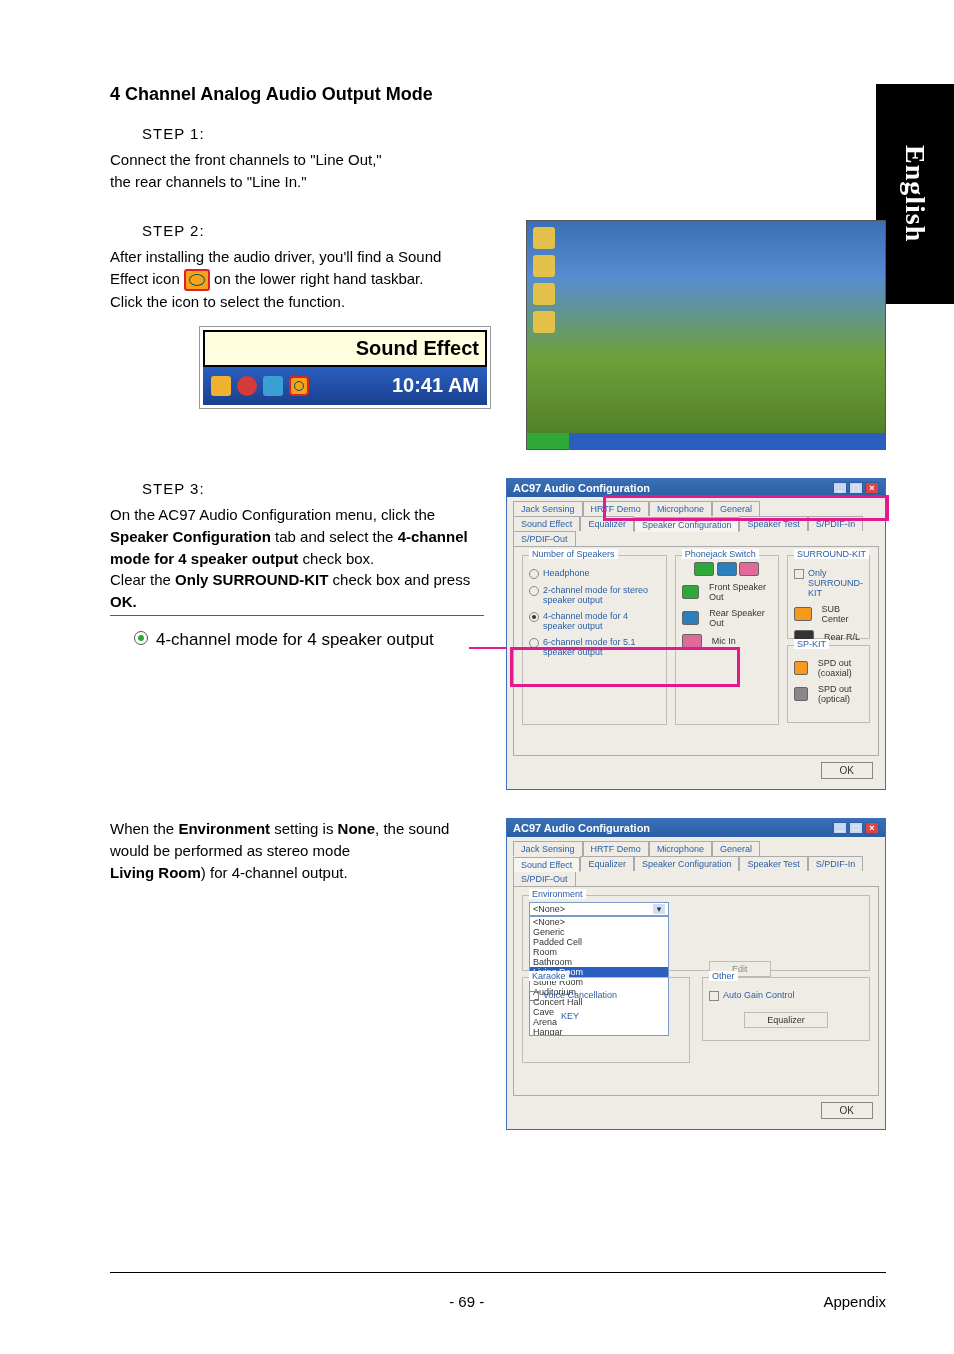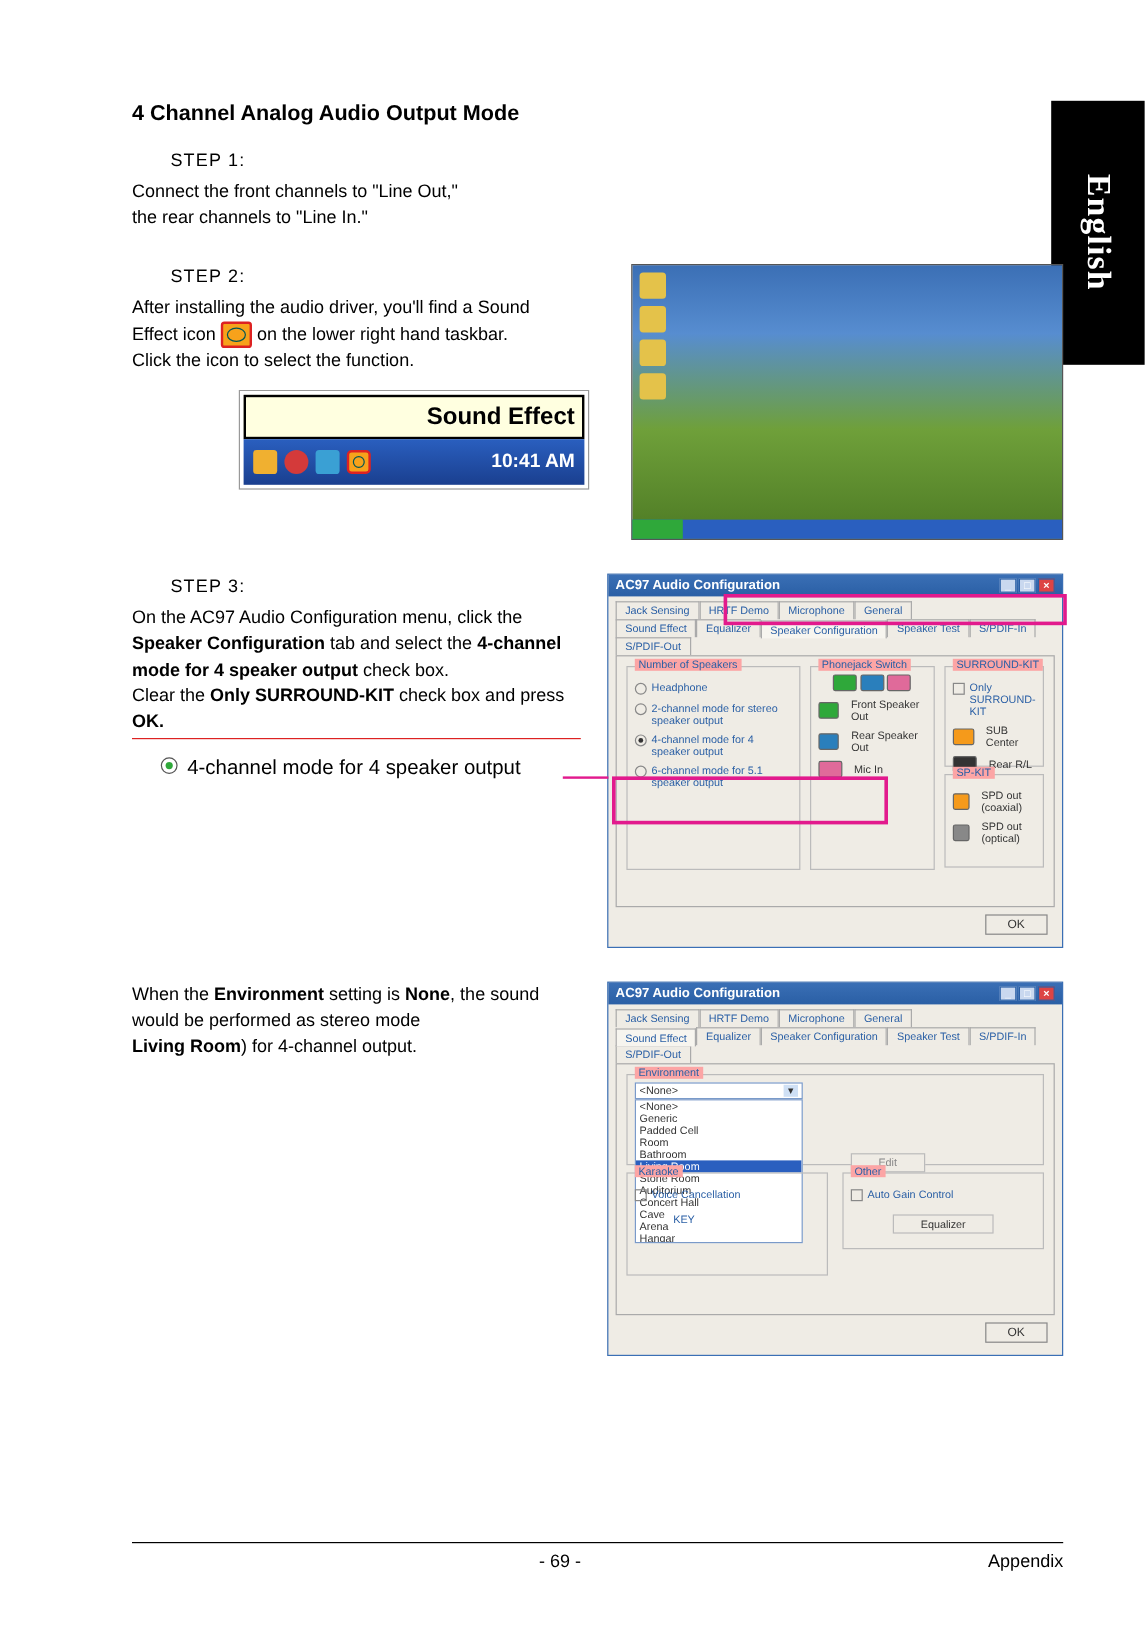--- a/index.html
+++ b/index.html
@@ -44,42 +44,42 @@
   
   .tray-wrap { margin-top:14px; margin-left:90px; width:290px; border:3px solid #fff; box-shadow:0 0 0 1px #999; }
   .tray-tooltip { background:#ffffe0; border:2px solid #000; padding:2px 6px; font-size:20px; font-weight:bold; text-align:right; }
   .tray-bar { background: linear-gradient(#2a5fbf,#1a3f8f); height:38px; display:flex; align-items:center; gap:6px; padding:0 8px; }
   .tray-ic { width:20px; height:20px; border-radius:3px; }
   .tray-ic.msn { background:#f0b030; }
   .tray-ic.av { background:#d43a3a; border-radius:50%; }
   .tray-ic.net { background:#3aa0d4; }
   .tray-ic.se { background:#f7a21b; border:2px solid #d22; border-radius:4px; position:relative; }
   .tray-ic.se::after { content:""; position:absolute; inset:3px; border:1px solid #055; border-radius:50%; }
-  .tray-time { color:#fff; font-size:16px; margin-left:auto; font-weight:bold; }
+  .tray-time { color:#fff; font-size:20px; margin-left:auto; font-weight:bold; }
 
   
   .inline-icon { display:inline-block; width:26px; height:22px; vertical-align:middle; background:#f7a21b; border:2px solid #d22; border-radius:3px; position:relative; }
   .inline-icon::after { content:""; position:absolute; inset:3px; border:1px solid #055; border-radius:50%; }
 
   
   .dlg { width:380px; border:1px solid #3a6fb5; background:#efece5; font-size:9px; color:#333; }
   .dlg-title { background: linear-gradient(#3a6fb5,#2a5fa5); color:#fff; font-weight:bold; padding:3px 6px; font-size:11px; display:flex; align-items:center; }
   .dlg-title .winbtns { margin-left:auto; display:flex; gap:2px; }
   .winbtn { width:14px; height:12px; background:#c9d8ef; border:1px solid #2a5fa5; font-size:9px; line-height:10px; text-align:center; }
   .winbtn.close { background:#d44; color:#fff; }
   .tabs { display:flex; flex-wrap:wrap; padding:4px 0 0 6px; gap:0; }
   .tab { background:#efece5; border:1px solid #aaa; border-bottom:none; padding:2px 7px; font-size:9px; color:#2a5fa5; }
   .tab.front { background:#f7f5ef; position:relative; top:1px; }
   .dlg-body { border:1px solid #aaa; margin:0 6px 6px 6px; background:#efece5; padding:8px; position:relative; min-height:210px; }
   .dlg-foot { text-align:right; padding:0 12px 10px 0; }
   .ok-btn { display:inline-block; border:1px solid #888; background:#efece5; padding:2px 18px; font-size:10px; }
 
   
   .grp { border:1px solid #bbb; padding:6px; margin-bottom:6px; position:relative; }
-  .grp-title { position:absolute; top:-7px; left:6px; background:#fca5a5; padding:0 3px; font-size:9px; color:#2a5fa5; }
+  .grp-title { position:absolute; top:-7px; left:6px; background:#ffffff; padding:0 3px; font-size:9px; color:#2a5fa5; }
   .sc-row { display:flex; gap:8px; }
   .sc-left { width:150px; }
   .sc-mid { width:108px; }
   .sc-right { flex:1; }
   .radio-item { display:flex; align-items:flex-start; gap:4px; margin:6px 0; font-size:9px; color:#2a5fa5; }
   .radio-dot, .check-box { width:10px; height:10px; border:1px solid #888; flex:0 0 auto; margin-top:1px; }
   .radio-dot { border-radius:50%; }
   .radio-dot.sel::after { content:""; display:block; width:4px; height:4px; background:#333; border-radius:50%; margin:2px; }
   .jack-ic { width:20px; height:14px; display:inline-block; border:1px solid #666; border-radius:2px; vertical-align:middle; }
   .jack-ic.g { background:#2fa83a; }
@@ -104,21 +104,21 @@
 
   
   .env-combo { width:140px; border:1px solid #7a9ac9; background:#fff; font-size:9px; padding:1px 3px; display:flex; }
   .env-combo .arrow { margin-left:auto; background:#cfe0f5; width:12px; text-align:center; }
   .env-list { width:140px; border:1px solid #7a9ac9; background:#fff; font-size:9px; max-height:120px; overflow:hidden; }
   .env-list div { padding:0 3px; }
   .env-list .sel { background:#2a5fbf; color:#fff; }
   .edit-btn, .eq-btn { border:1px solid #bbb; background:#efece5; padding:2px 22px; font-size:9px; color:#888; }
   .eq-btn { color:#333; }
 
-  .footer { position:absolute; left:110px; right:68px; bottom:44px; border-top:1px solid #000; display:flex; justify-content:space-between; font-size:15px; padding-top:7px; }
+  .footer { position:absolute; left:110px; right:68px; bottom:44px; border-top:1px solid #000; display:flex; justify-content:space-between; font-size:15px; padding-top:20px; }
 </style>
 </head>
 <body>
 
 <div class="page">
   <div class="side-tab">
     <span>English</span>
   </div>
 
   <h1 class="title">4 Channel Analog Audio Output Mode</h1>

